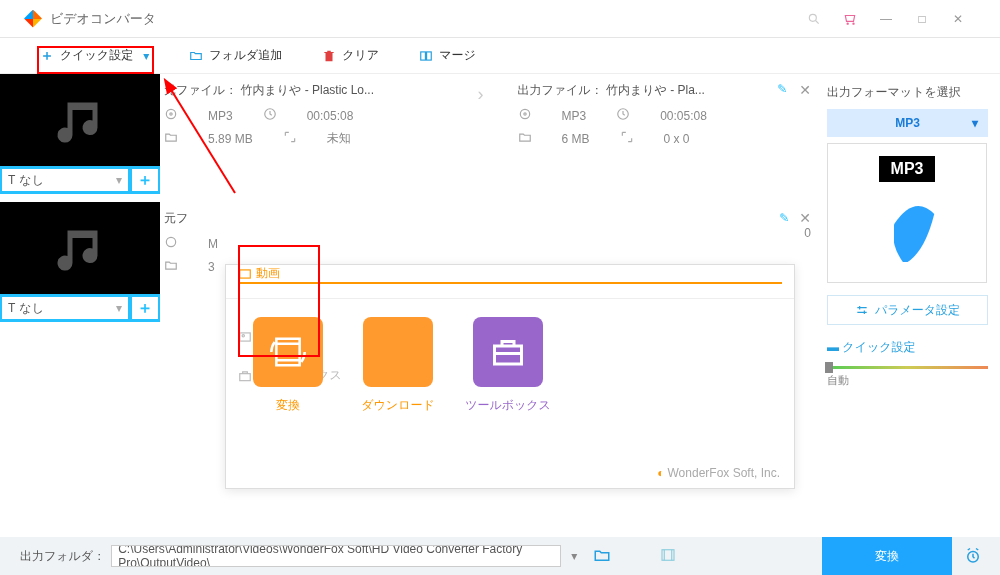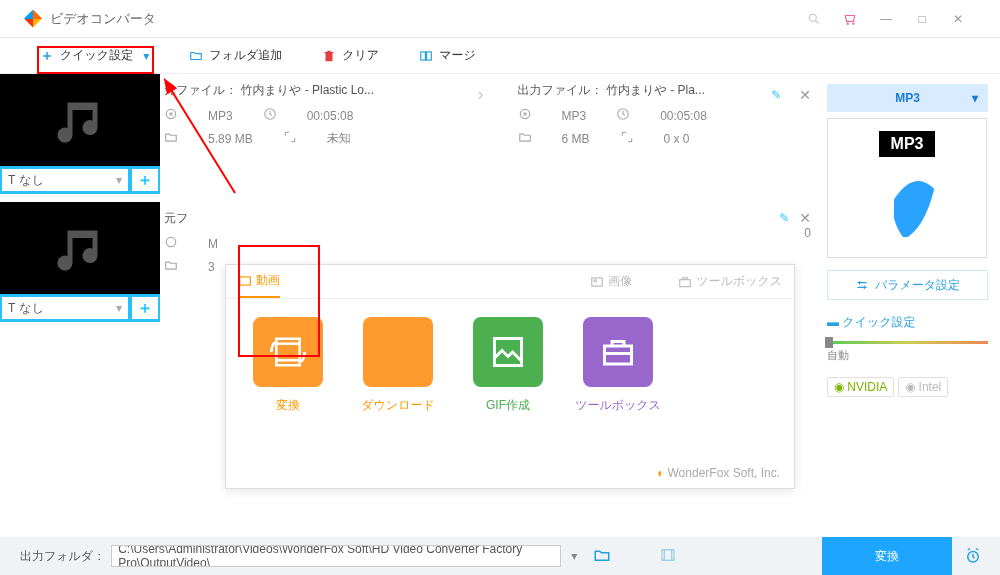--- a/index.html
+++ b/index.html
@@ -23,21 +23,21 @@
 .subbar .plus{width:26px;height:22px;background:#fff;margin:2px;display:flex;align-items:center;justify-content:center;color:#25c1ff;font-weight:bold;font-size:16px;}
 .info{flex:1;padding:8px 4px;}
 .info-row{display:flex;gap:20px;}
 .col{flex:1;}
 .fname{color:#555;margin-bottom:8px;}
 .meta{display:flex;gap:30px;color:#888;margin-bottom:6px;align-items:center;}
 .arrowsep{width:20px;color:#ccc;font-size:18px;align-self:flex-start;padding-top:2px;}
 .edit-ic{color:#25c1ff;}
 .close-ic{color:#999;font-size:14px;}
 .popup{position:absolute;left:225px;top:190px;width:570px;height:225px;background:#fff;border:1px solid #ddd;box-shadow:0 2px 10px rgba(0,0,0,0.1);}
-.pop-tabs{height:34px;border-bottom:1px solid #eee;display:flex;padding:0 12px;gap:46px;}
+.pop-tabs{height:34px;border-bottom:1px solid #eee;display:flex;padding:0 12px;gap:22px;flex-direction:column;}
 .ptab{display:flex;align-items:center;gap:4px;color:#bbb;}
 .ptab.active{color:#ff9800;border-bottom:2px solid #ff9800;}
 .pop-body{display:flex;padding:18px 16px;gap:18px;}
 .pop-item{width:92px;text-align:center;}
 .pop-icon{width:70px;height:70px;margin:0 auto 10px;border-radius:8px;display:flex;align-items:center;justify-content:center;}
 .pop-label{font-size:12px;}
 .c-orange{color:#ff9800;}
 .c-orange2{color:#ff7a00;}
 .c-green{color:#4caf50;}
 .c-purple{color:#9966cc;}
@@ -165,21 +165,21 @@
                   </svg></span>
               <span>5.89 MB</span>
               <span><svg class="icon" viewBox="0 0 24 24" fill="none" stroke="#aaa" stroke-width="2">
                     <path d="M4 4h6M4 4v6M20 20h-6M20 20v-6"></path>
                   </svg></span>
               <span>未知</span>
             </div>
           </div>
           <div class="arrowsep">›</div>
           <div class="col">
-            <div style="display:flex;align-items:center;gap:18px">
+            <div style="display:flex;align-items:flex-start;gap:12px">
               <div class="fname" style="flex:1">出力ファイル： 竹内まりや - Pla...</div>
               <span class="edit-ic">✎</span>
               <span class="close-ic">✕</span>
             </div>
             <div class="meta">
               <span><svg class="icon" viewBox="0 0 24 24" fill="none" stroke="#aaa" stroke-width="2">
                     <circle cx="12" cy="12" r="8"></circle>
                     <circle cx="12" cy="12" r="2"></circle>
                   </svg></span>
               <span>MP3</span>
@@ -287,69 +287,57 @@
         </div>
         <div class="pop-item">
           <div class="pop-icon bg-orange">
             <svg width="36" height="36" viewBox="0 0 24 24" fill="#fff">
                 <path d="M12 3v12m0 0l-5-5m5 5l5-5M4 19h16"></path>
               </svg>
           </div>
           <div class="pop-label c-orange">ダウンロード</div>
         </div>
         <div class="pop-item">
-          <div class="pop-icon bg-green">
-            <svg width="36" height="36" viewBox="0 0 24 24" fill="none" stroke="#fff" stroke-width="2">
-                <rect x="3" y="3" width="18" height="18"></rect>
-                <path d="M3 16l5-5 4 4 3-3 6 6"></path>
-              </svg>
-          </div>
-          <div class="pop-label c-green">GIF作成</div>
-        </div>
-        <div class="pop-item">
           <div class="pop-icon bg-purple">
             <svg width="36" height="36" viewBox="0 0 24 24" fill="none" stroke="#fff" stroke-width="2">
                 <rect x="3" y="8" width="18" height="12"></rect>
                 <path d="M8 8V5h8v3 M3 13h18"></path>
               </svg>
           </div>
           <div class="pop-label c-purple">ツールボックス</div>
         </div>
       </div>
       <div class="pop-foot">
         <span style="color:#ff9800">◐</span> <span>WonderFox Soft, Inc.</span>
       </div>
     </div>
   </div>
 
   <div class="right">
+    <h4>出力フォーマットを選択</h4>
     <div class="fmt-sel">
       <span>MP3</span>
     </div>
     <div class="fmt-box">
       <div class="mp3-badge">MP3</div>
       <div class="cd"></div>
     </div>
     <div class="param-btn">
       <svg class="icon" viewBox="0 0 24 24" fill="none" stroke="#25a0e0" stroke-width="2">
           <path d="M4 8h16M4 16h16M8 5v6M16 13v6"></path>
         </svg>
       <span>パラメータ設定</span>
     </div>
     <div class="quick-title">
       <span style="color:#25a0e0">▬</span> <span>クイック設定</span>
     </div>
     <div class="slider">
         <div class="hnd"></div>
       </div>
     <div class="slider-lbl">自動</div>
-    <div class="gpu-chips">
-      <div class="chip nv"><span style="color:#7ab500">◉</span> <span>NVIDIA</span></div>
-      <div class="chip"><span>◉</span> <span>Intel</span></div>
-    </div>
   </div>
 </div>
 
 <div class="bottom">
   <span class="opath">出力フォルダ：</span>
   <div class="opath-box">
       <span>C:\Users\Administrator\Videos\WonderFox Soft\HD Video Converter Factory Pro\OutputVideo\</span>
     </div>
   <span class="opath-dd">▾</span>
   <span class="bot-ic"><svg width="18" height="18" viewBox="0 0 24 24" fill="none" stroke="#25a0e0" stroke-width="2">

